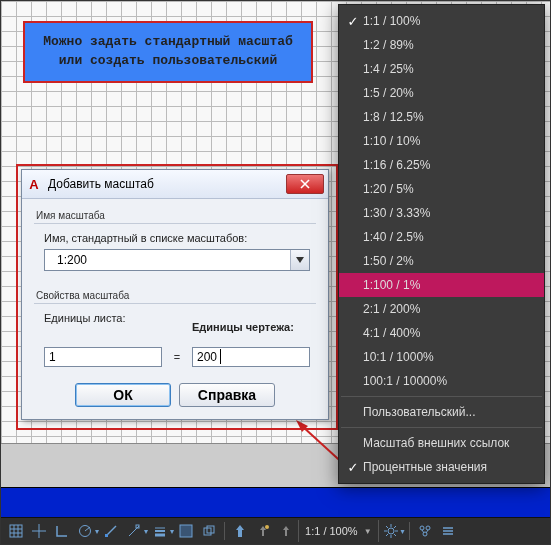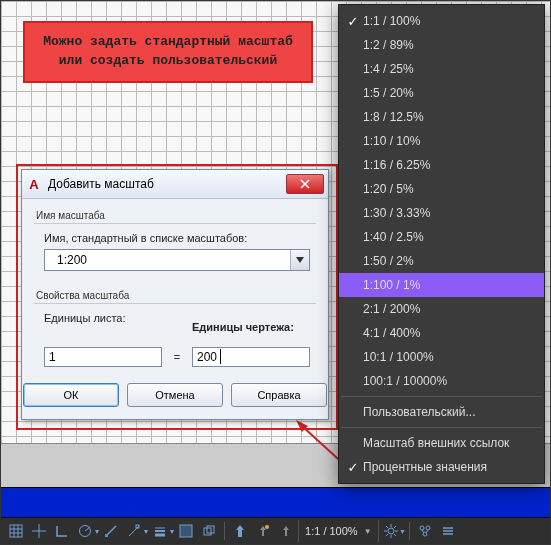--- a/index.html
+++ b/index.html
@@ -46,21 +46,21 @@
     background: #0022cc;
     border-top: 1px solid #000;
   }
 
   
   .callout {
     position: absolute;
     top: 20px;
     left: 22px;
     width: 290px;
-    background: #ef4444;
+    background: #3b82f6;
     border: 2px solid #c22;
     padding: 10px 8px;
     text-align: center;
     font-family: "Courier New", monospace;
     font-weight: bold;
     font-size: 13px;
     color: #222;
     line-height: 1.45;
     box-sizing: border-box;
   }
@@ -186,26 +186,27 @@
     gap: 8px;
     justify-content: center;
     margin-top: 6px;
   }
   .winbtn {
     min-width: 74px;
     height: 22px;
     border: 1px solid #7a8aa0;
     border-radius: 3px;
     background: linear-gradient(#fdfdfd, #e2e6ee);
-    font-size: 11px;
+    font-size: 14px;
     cursor: pointer;
     display: inline-flex;
     align-items: center;
     justify-content: center;
     padding: 0 10px;
+    font-weight: bold;
   }
   .winbtn.primary {
     border: 1px solid #3b7ec1;
     box-shadow: 0 0 0 1px #8cc1f0 inset;
   }
 
   
   .ctx-menu {
     position: absolute;
     top: 3px;
@@ -220,21 +221,21 @@
   }
   .ctx-item {
     display: flex;
     align-items: center;
     height: 24px;
     padding: 0 10px 0 4px;
     cursor: pointer;
     color: #ddd;
   }
   .ctx-item:hover, .ctx-item.hl {
-    background: #8b5cf6;
+    background: #be185d;
   }
   .ctx-check {
     width: 20px;
     text-align: center;
     color: #fff;
     font-size: 13px;
   }
   .ctx-sep {
     height: 1px;
     background: #555;
@@ -357,23 +358,20 @@
             </div>
           </div>
         </div>
       </div>
 
       <div class="btnrow">
         <div class="winbtn primary">
             <span>ОК</span>
           </div>
         <div class="winbtn">
-            <span>Отмена</span>
-          </div>
-        <div class="winbtn">
             <span>Справка</span>
           </div>
       </div>
     </div>
   </div>
 
   <div class="ctx-menu">
     <div id="menu-list">
         <div class="ctx-item">
           <span class="ctx-check">✓</span>

